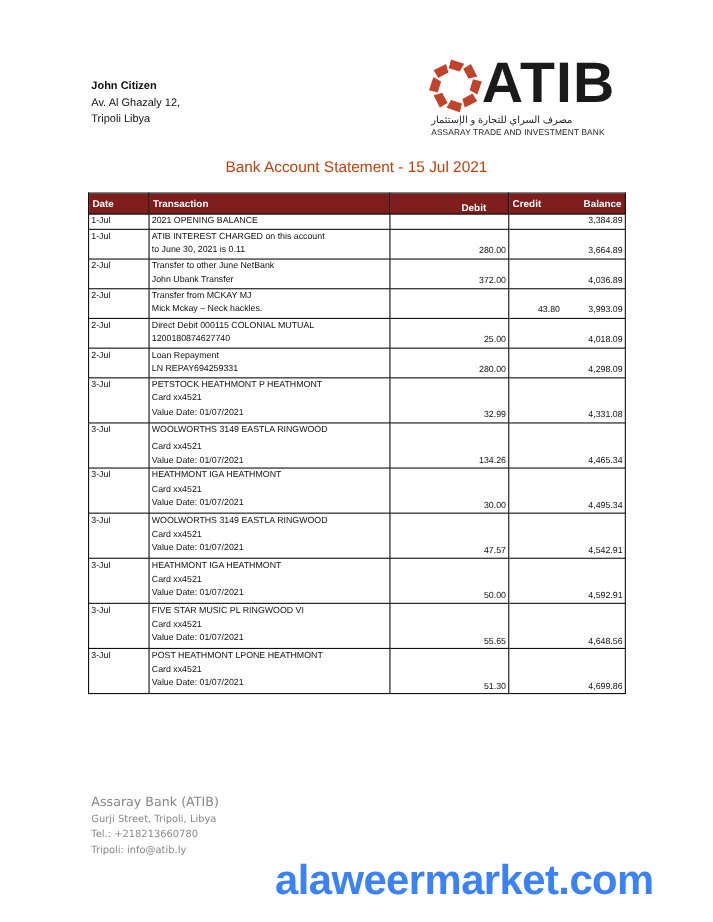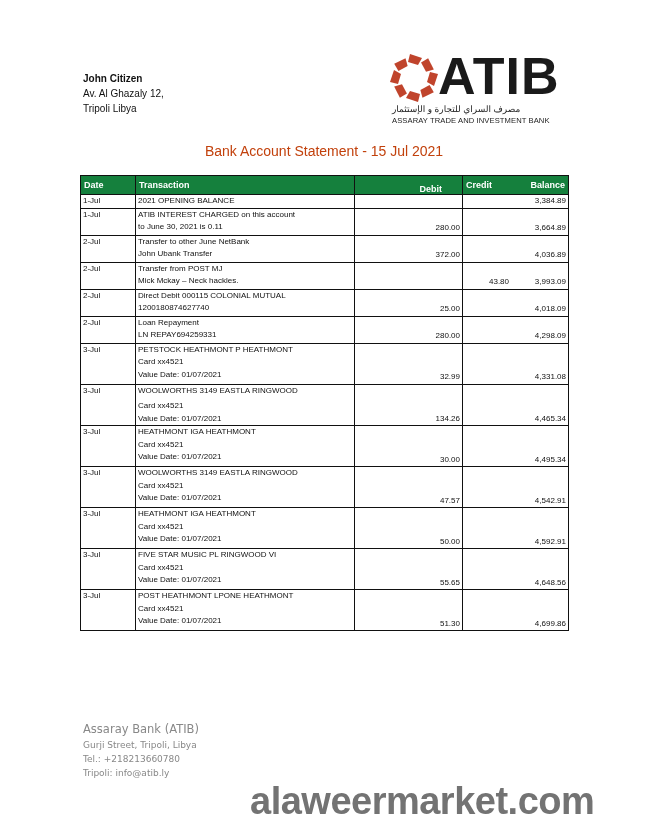--- a/index.html
+++ b/index.html
@@ -6,38 +6,38 @@
   body { width:648px; height:838px; position:relative; overflow:hidden; font-family:"Liberation Sans", sans-serif; color:#111; }
   .addr { position:absolute; left:83px; top:71px; font-size:10px; line-height:15px; }
   .addr .name { font-weight:bold; }
   .logo { position:absolute; left:388px; top:52px; width:180px; height:80px; }
   .logo-mark { position:absolute; left:0; top:0; width:52px; height:52px; }
   .logo-text { position:absolute; left:50px; top:-6px; font-size:52px; font-weight:bold; letter-spacing:1px; color:#1a1a1a; line-height:60px; }
   .logo-arabic { position:absolute; left:4px; top:52px; width:176px; font-size:9px; color:#222; text-align:left; direction:rtl; line-height:11px; letter-spacing:0.5px; }
   .logo-sub { position:absolute; left:4px; top:64px; font-size:7.6px; color:#222; white-space:nowrap; letter-spacing:0.1px; }
   .title { position:absolute; left:0; width:648px; top:143px; text-align:center; font-size:14px; color:#c2410c; }
   table.stmt { position:absolute; left:80px; top:175px; width:489px; border-collapse:collapse; font-size:8px; }
-  table.stmt th { background:#15803d; color:#fff; font-weight:bold; font-size:9px; height:18px; padding:0 3px; text-align:left; border:1.5px solid #111; }
+  table.stmt th { background:#7f1d1d; color:#fff; font-weight:bold; font-size:9px; height:18px; padding:0 3px; text-align:left; border:1.5px solid #111; }
   table.stmt td { border:1.5px solid #111; padding:0 2px; vertical-align:top; line-height:12.5px; }
   .c-date { width:48px; }
   .c-tx { width:212px; }
   .c-debit { width:84px; text-align:right; vertical-align:bottom !important; }
   .c-last { position:relative; }
   .hdr-last { display:flex; justify-content:space-between; }
   .credit-val { position:absolute; left:26px; bottom:0; }
   .bal-val { position:absolute; right:2px; bottom:0; }
   td.c-tx div { white-space:nowrap; }
   tr.r1 td { height:12px; }
   tr.r2 td { height:26px; }
   tr.r3 td { height:40px; }
   tr.total td { font-weight:bold; height:12px; }
   .footer { position:absolute; left:83px; top:721px; color:#888; font-family:"DejaVu Sans", sans-serif; }
   .footer .f1 { font-size:11.5px; line-height:17px; }
   .footer .f2 { font-size:9px; line-height:14px; }
-  .watermark { position:absolute; left:250px; top:780px; font-size:38px; font-weight:bold; color:#737373; letter-spacing:-0.5px; }
+  .watermark { position:absolute; left:250px; top:780px; font-size:38px; font-weight:bold; color:#3b82f6; letter-spacing:-0.5px; }
 </style>
 </head>
 <body>
 
 <div class="addr">
   <div class="name">John Citizen</div>
   <div>Av. Al Ghazaly 12,</div>
   <div>Tripoli Libya</div>
 </div>
 
@@ -107,21 +107,21 @@
         </td>
         <td class="c-debit">372.00</td>
         <td class="c-last">
           <span class="credit-val"></span>
           <span class="bal-val">4,036.89</span>
         </td>
       </tr>
       <tr class="r2">
         <td class="c-date">2-Jul</td>
         <td class="c-tx">
-          <div>Transfer from POST MJ</div>
+          <div>Transfer from MCKAY MJ</div>
           <div>Mick Mckay – Neck hackles.</div>
         </td>
         <td class="c-debit"></td>
         <td class="c-last">
           <span class="credit-val">43.80</span>
           <span class="bal-val">3,993.09</span>
         </td>
       </tr>
       <tr class="r2">
         <td class="c-date">2-Jul</td>

